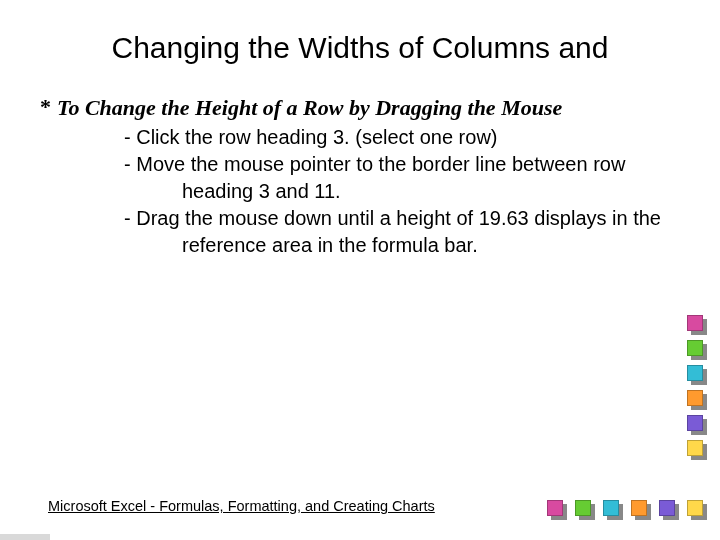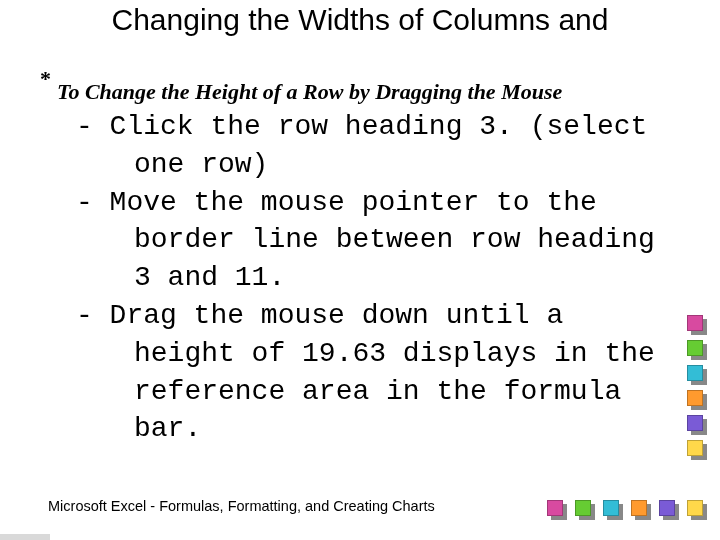--- a/index.html
+++ b/index.html
@@ -14,21 +14,21 @@
     height: 540px;
     position: relative;
     background: #fff;
   }
   .title {
     text-align: center;
     font-family: Arial, Helvetica, sans-serif;
     font-size: 30px;
     font-weight: 400;
     color: #000;
-    padding-top: 3px;
+    padding-top: 31px;
     line-height: 1.15;
   }
   .content {
     padding: 28px 40px 0 40px;
   }
   .bullet-row {
     display: flex;
     align-items: flex-start;
   }
   .asterisk {
@@ -37,40 +37,41 @@
     font-weight: 700;
     margin-right: 6px;
     line-height: 1.2;
   }
   .heading-line {
     font-family: "Times New Roman", serif;
     font-size: 22px;
     font-weight: 700;
     font-style: italic;
     line-height: 1.3;
-    margin-top: 12px;
   }
   .steps {
     padding-left: 36px;
     padding-top: 2px;
   }
   .step {
-    font-family: Liberation Mono, monospace;
-    font-size: 28px;
+    font-family: Liberation Sans, sans-serif;
+    font-size: 20px;
     line-height: 1.35;
     text-indent: -58px;
     padding-left: 58px;
+    margin-left: 48px;
   }
   .footer {
     position: absolute;
     left: 48px;
     bottom: 26px;
     font-family: Arial, Helvetica, sans-serif;
     font-size: 14.5px;
     color: #000;
+    text-decoration: underline;
   }
   
   .deco-right {
     position: absolute;
     right: 8px;
     top: 312px;
   }
   .deco-bottom {
     position: absolute;
     right: 8px;

